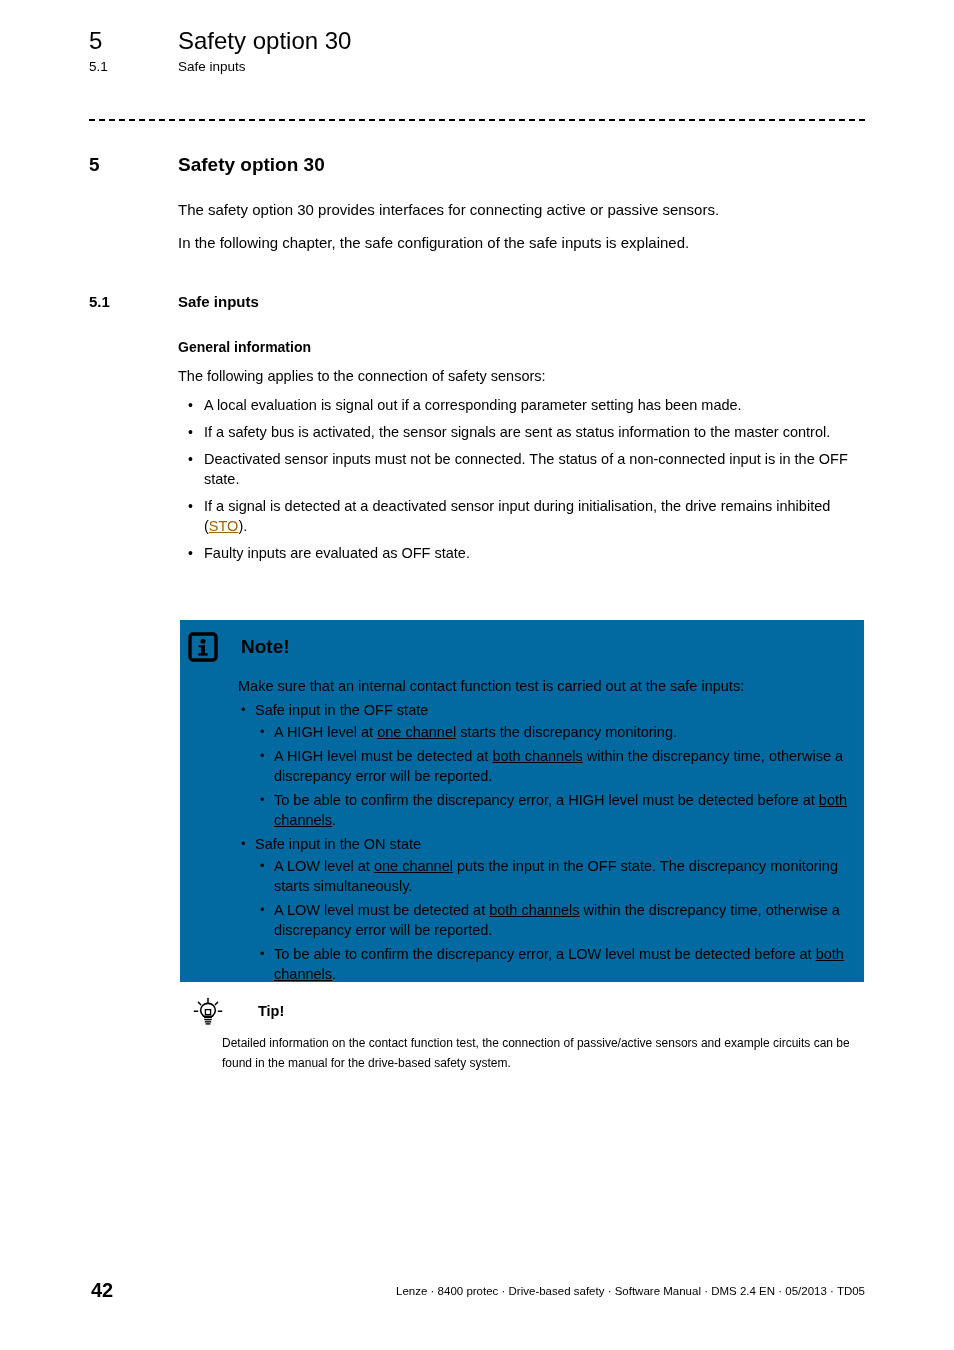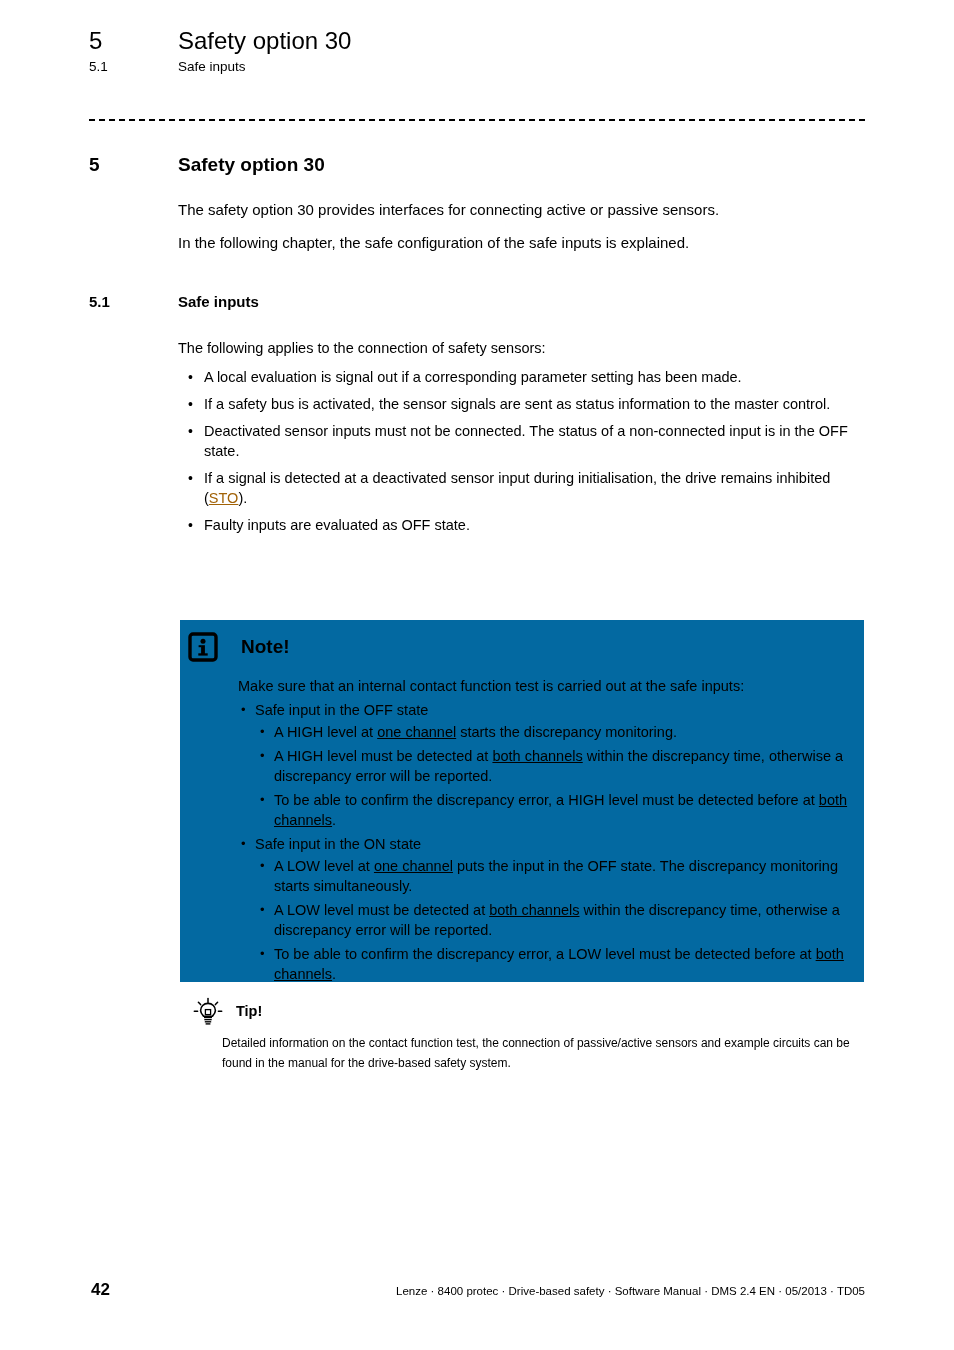--- a/index.html
+++ b/index.html
@@ -254,20 +254,21 @@
   .tip-box {
     position: absolute;
     left: 190px;
     top: 996px;
     width: 678px;
   }
   .tip-head {
     display: flex;
     align-items: center;
     height: 30px;
+    gap: 22px;
   }
   .icon-bulb {
     width: 40px;
     height: 40px;
     flex: 0 0 40px;
     margin-left: -2px;
     margin-top: 2px;
   }
   .tip-title {
     font-size: 14.5px;
@@ -281,21 +282,21 @@
     width: 628px;
     font-size: 12px;
     line-height: 20px;
   }
 
   
   .footer-pageno {
     position: absolute;
     left: 91px;
     top: 1280px;
-    font-size: 17px;
+    font-size: 20px;
     font-weight: bold;
     line-height: 20px;
   }
   .footer-text {
     position: absolute;
     right: 89px;
     top: 1283px;
     font-size: 11.5px;
     line-height: 16px;
     white-space: nowrap;
@@ -327,20 +328,21 @@
     <p>The safety option 30 provides interfaces for connecting active or passive sensors.</p>
     <p>In the following chapter, the safe configuration of the safe inputs is explained.</p>
   </div>
 
   <div class="section-heading">
     <div class="sh-num">5.1</div>
     <div class="sh-title">Safe inputs</div>
   </div>
 
   <div class="geninfo">
+    <div class="geninfo-title">General information</div>
     <div class="geninfo-lead">The following applies to the connection of safety sensors:</div>
     <ul class="doc-list">
       <li><span>A local evaluation is signal out if a corresponding parameter setting has been made.</span></li>
       <li><span>If a safety bus is activated, the sensor signals are sent as status information to the master control.</span></li>
       <li><span>Deactivated sensor inputs must not be connected. The status of a non-connected input is in the OFF state.</span></li>
       <li><span>If a signal is detected at a deactivated sensor input during initialisation, the drive remains inhibited (</span><a class="xref" href="#">STO</a><span>).</span></li>
       <li><span>Faulty inputs are evaluated as OFF state.</span></li>
     </ul>
   </div>
 

